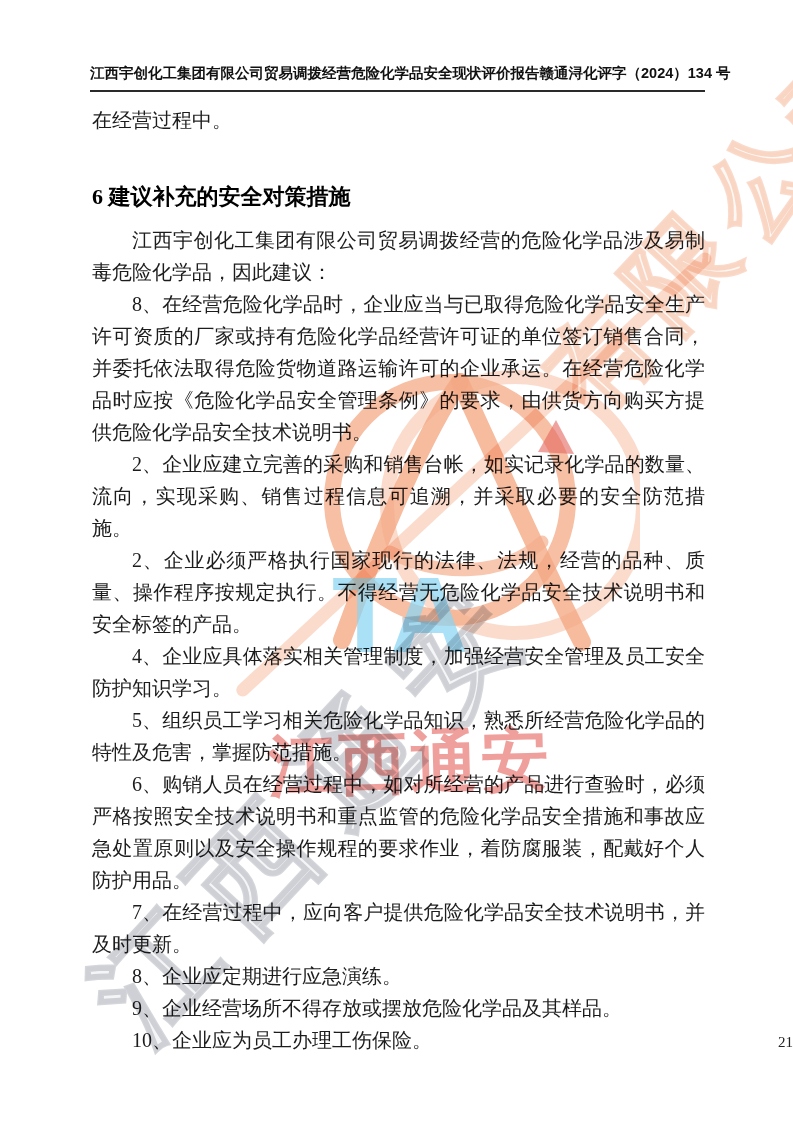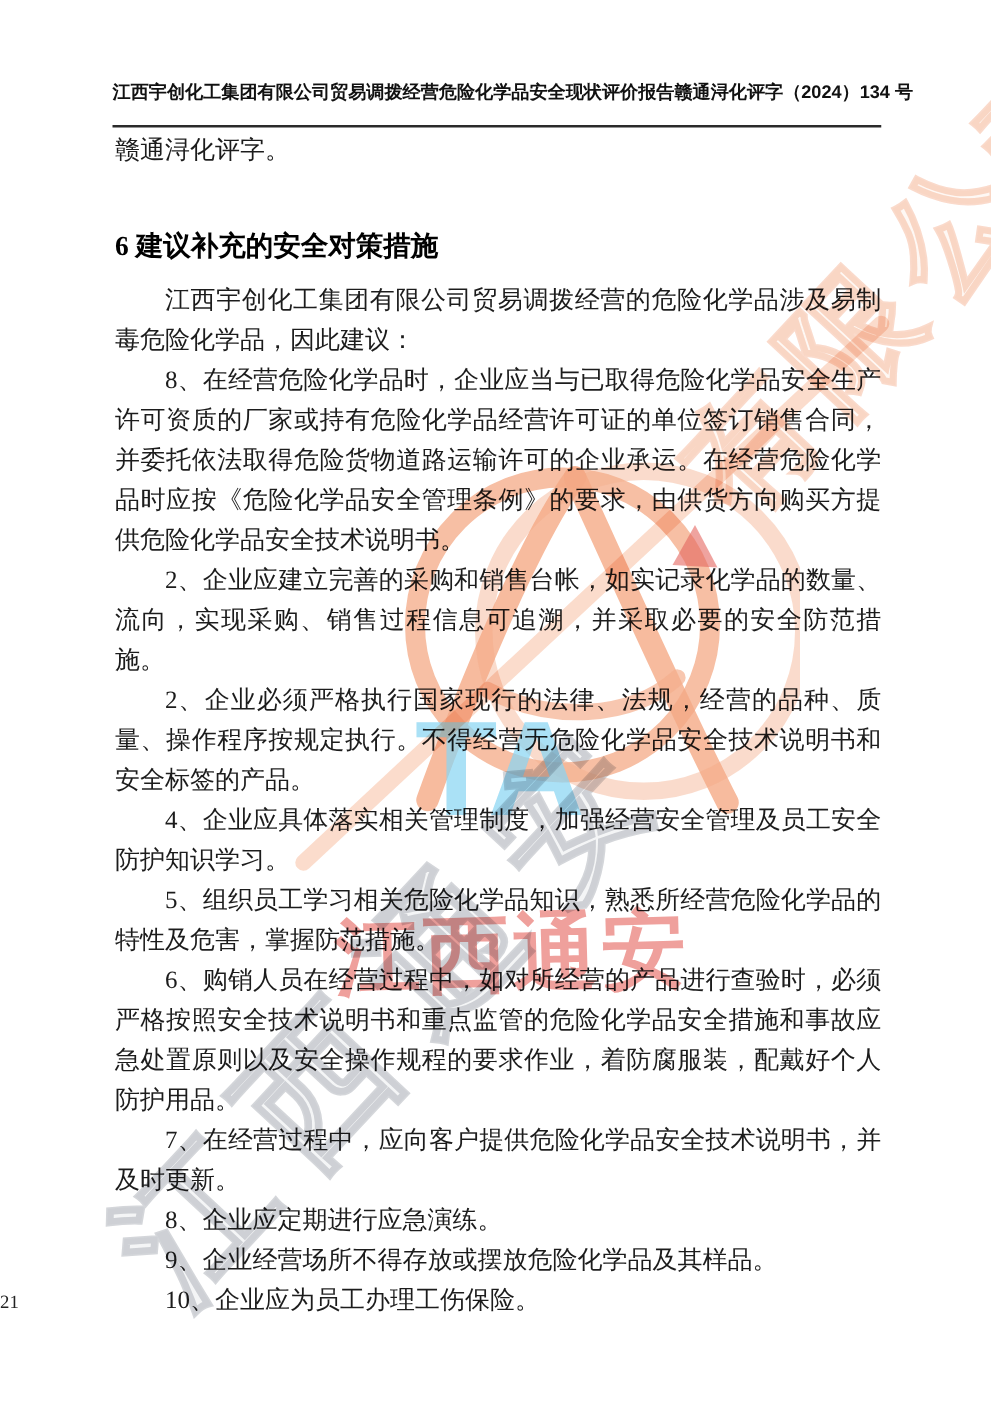--- a/index.html
+++ b/index.html
@@ -20,21 +20,21 @@
   
   .header {
     position: absolute;
     left: 90px;
     right: 88px;
     top: 64px;
     display: flex;
     justify-content: space-between;
     align-items: flex-end;
     border-bottom: 2px solid #2a2a2a;
-    padding-bottom: 17px;
+    padding-bottom: 7px;
     font-family: "Liberation Sans", "DejaVu Sans", sans-serif;
     font-size: 14.5px;
     font-weight: 700;
     color: #111;
     white-space: nowrap;
   }
 
   
   .content {
     position: absolute;
@@ -60,21 +60,21 @@
     margin: 0;
     text-indent: 2em;
   }
 
   
   .footer {
     position: absolute;
     left: 0;
     right: 0;
     top: 1034px;
-    text-align: left;
+    text-align: right;
     font-size: 15px;
     color: #222;
   }
 
   
   .wm {
     position: absolute;
     pointer-events: none;
     mix-blend-mode: multiply;
     user-select: none;
@@ -136,21 +136,21 @@
 <body>
 
 <div class="page">
 
   <div class="header">
     <span>江西宇创化工集团有限公司贸易调拨经营危险化学品安全现状评价报告</span>
     <span>赣通浔化评字（2024）134 号</span>
   </div>
 
   <div class="content">
-    <p class="intro-line">赣通浔化评字。</p>
+    <p class="intro-line">在经营过程中。</p>
 
     <h2 class="section-title">6 建议补充的安全对策措施</h2>
 
     <p class="para">江西宇创化工集团有限公司贸易调拨经营的危险化学品涉及易制毒危险化学品，因此建议：</p>
 
     <p class="para">8、在经营危险化学品时，企业应当与已取得危险化学品安全生产许可资质的厂家或持有危险化学品经营许可证的单位签订销售合同，并委托依法取得危险货物道路运输许可的企业承运。在经营危险化学品时应按《危险化学品安全管理条例》的要求，由供货方向购买方提供危险化学品安全技术说明书。</p>
     <p class="para">2、企业应建立完善的采购和销售台帐，如实记录化学品的数量、流向，实现采购、销售过程信息可追溯，并采取必要的安全防范措施。</p>
     <p class="para">2、企业必须严格执行国家现行的法律、法规，经营的品种、质量、操作程序按规定执行。不得经营无危险化学品安全技术说明书和安全标签的产品。</p>
     <p class="para">4、企业应具体落实相关管理制度，加强经营安全管理及员工安全防护知识学习。</p>
     <p class="para">5、组织员工学习相关危险化学品知识，熟悉所经营危险化学品的特性及危害，掌握防范措施。</p>

